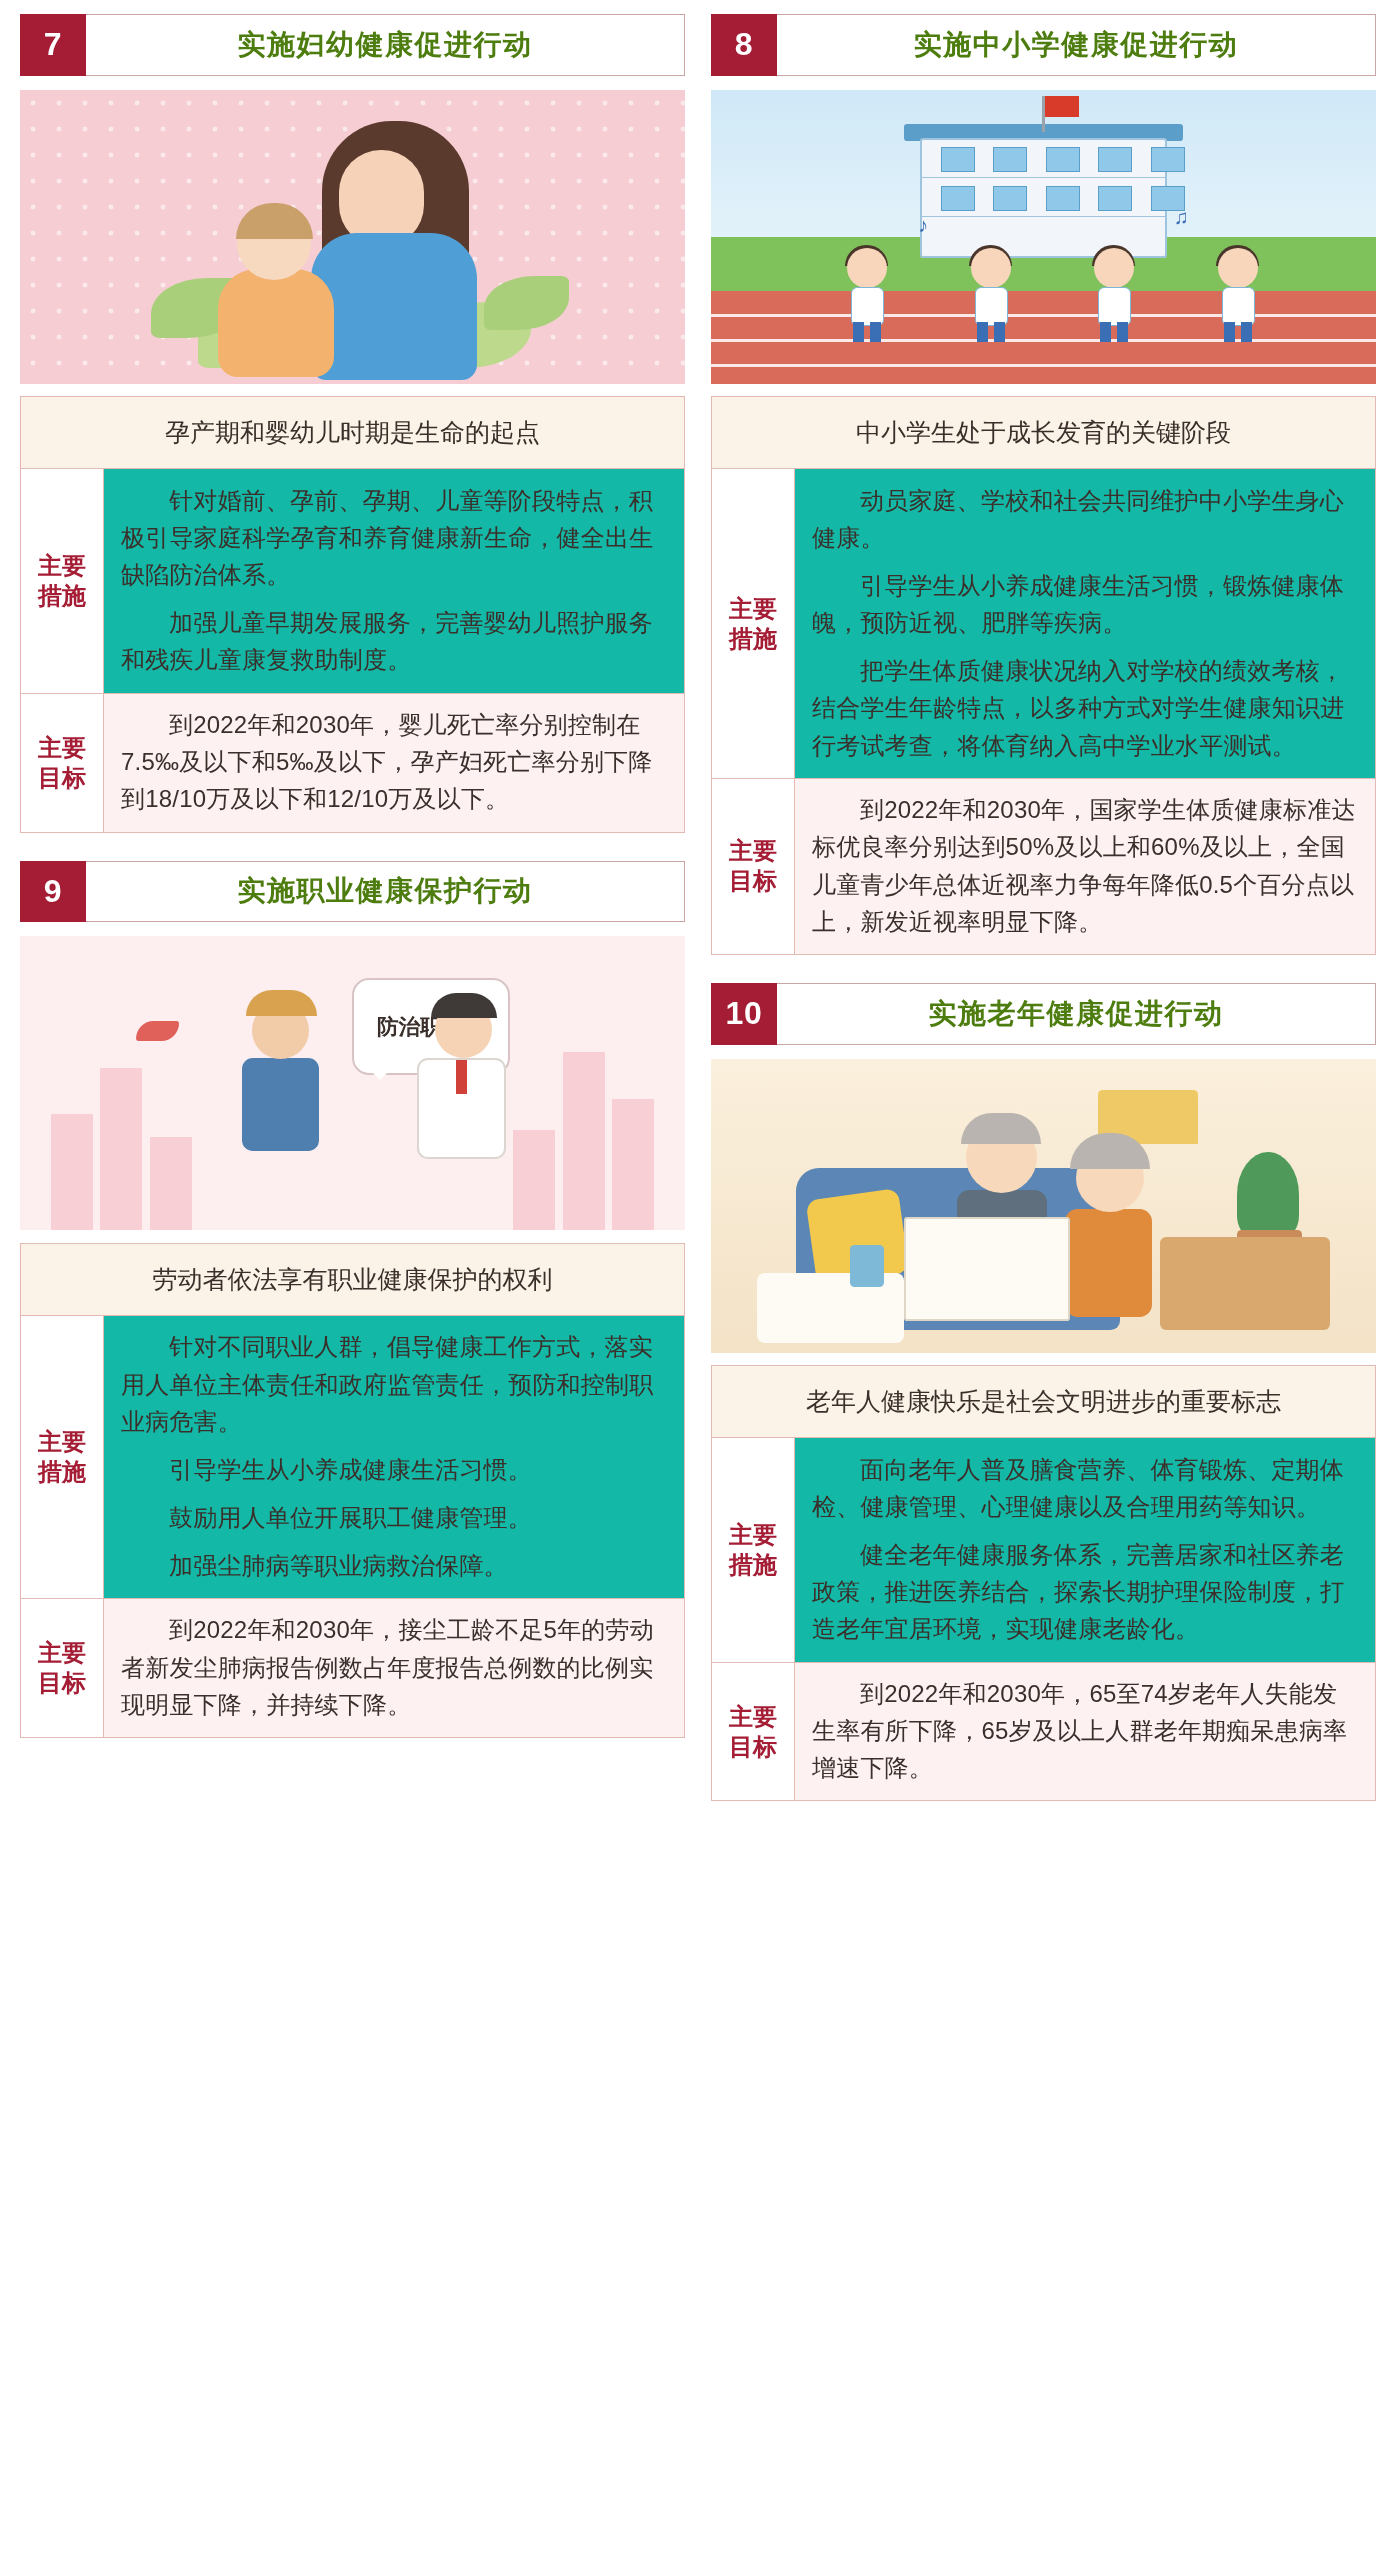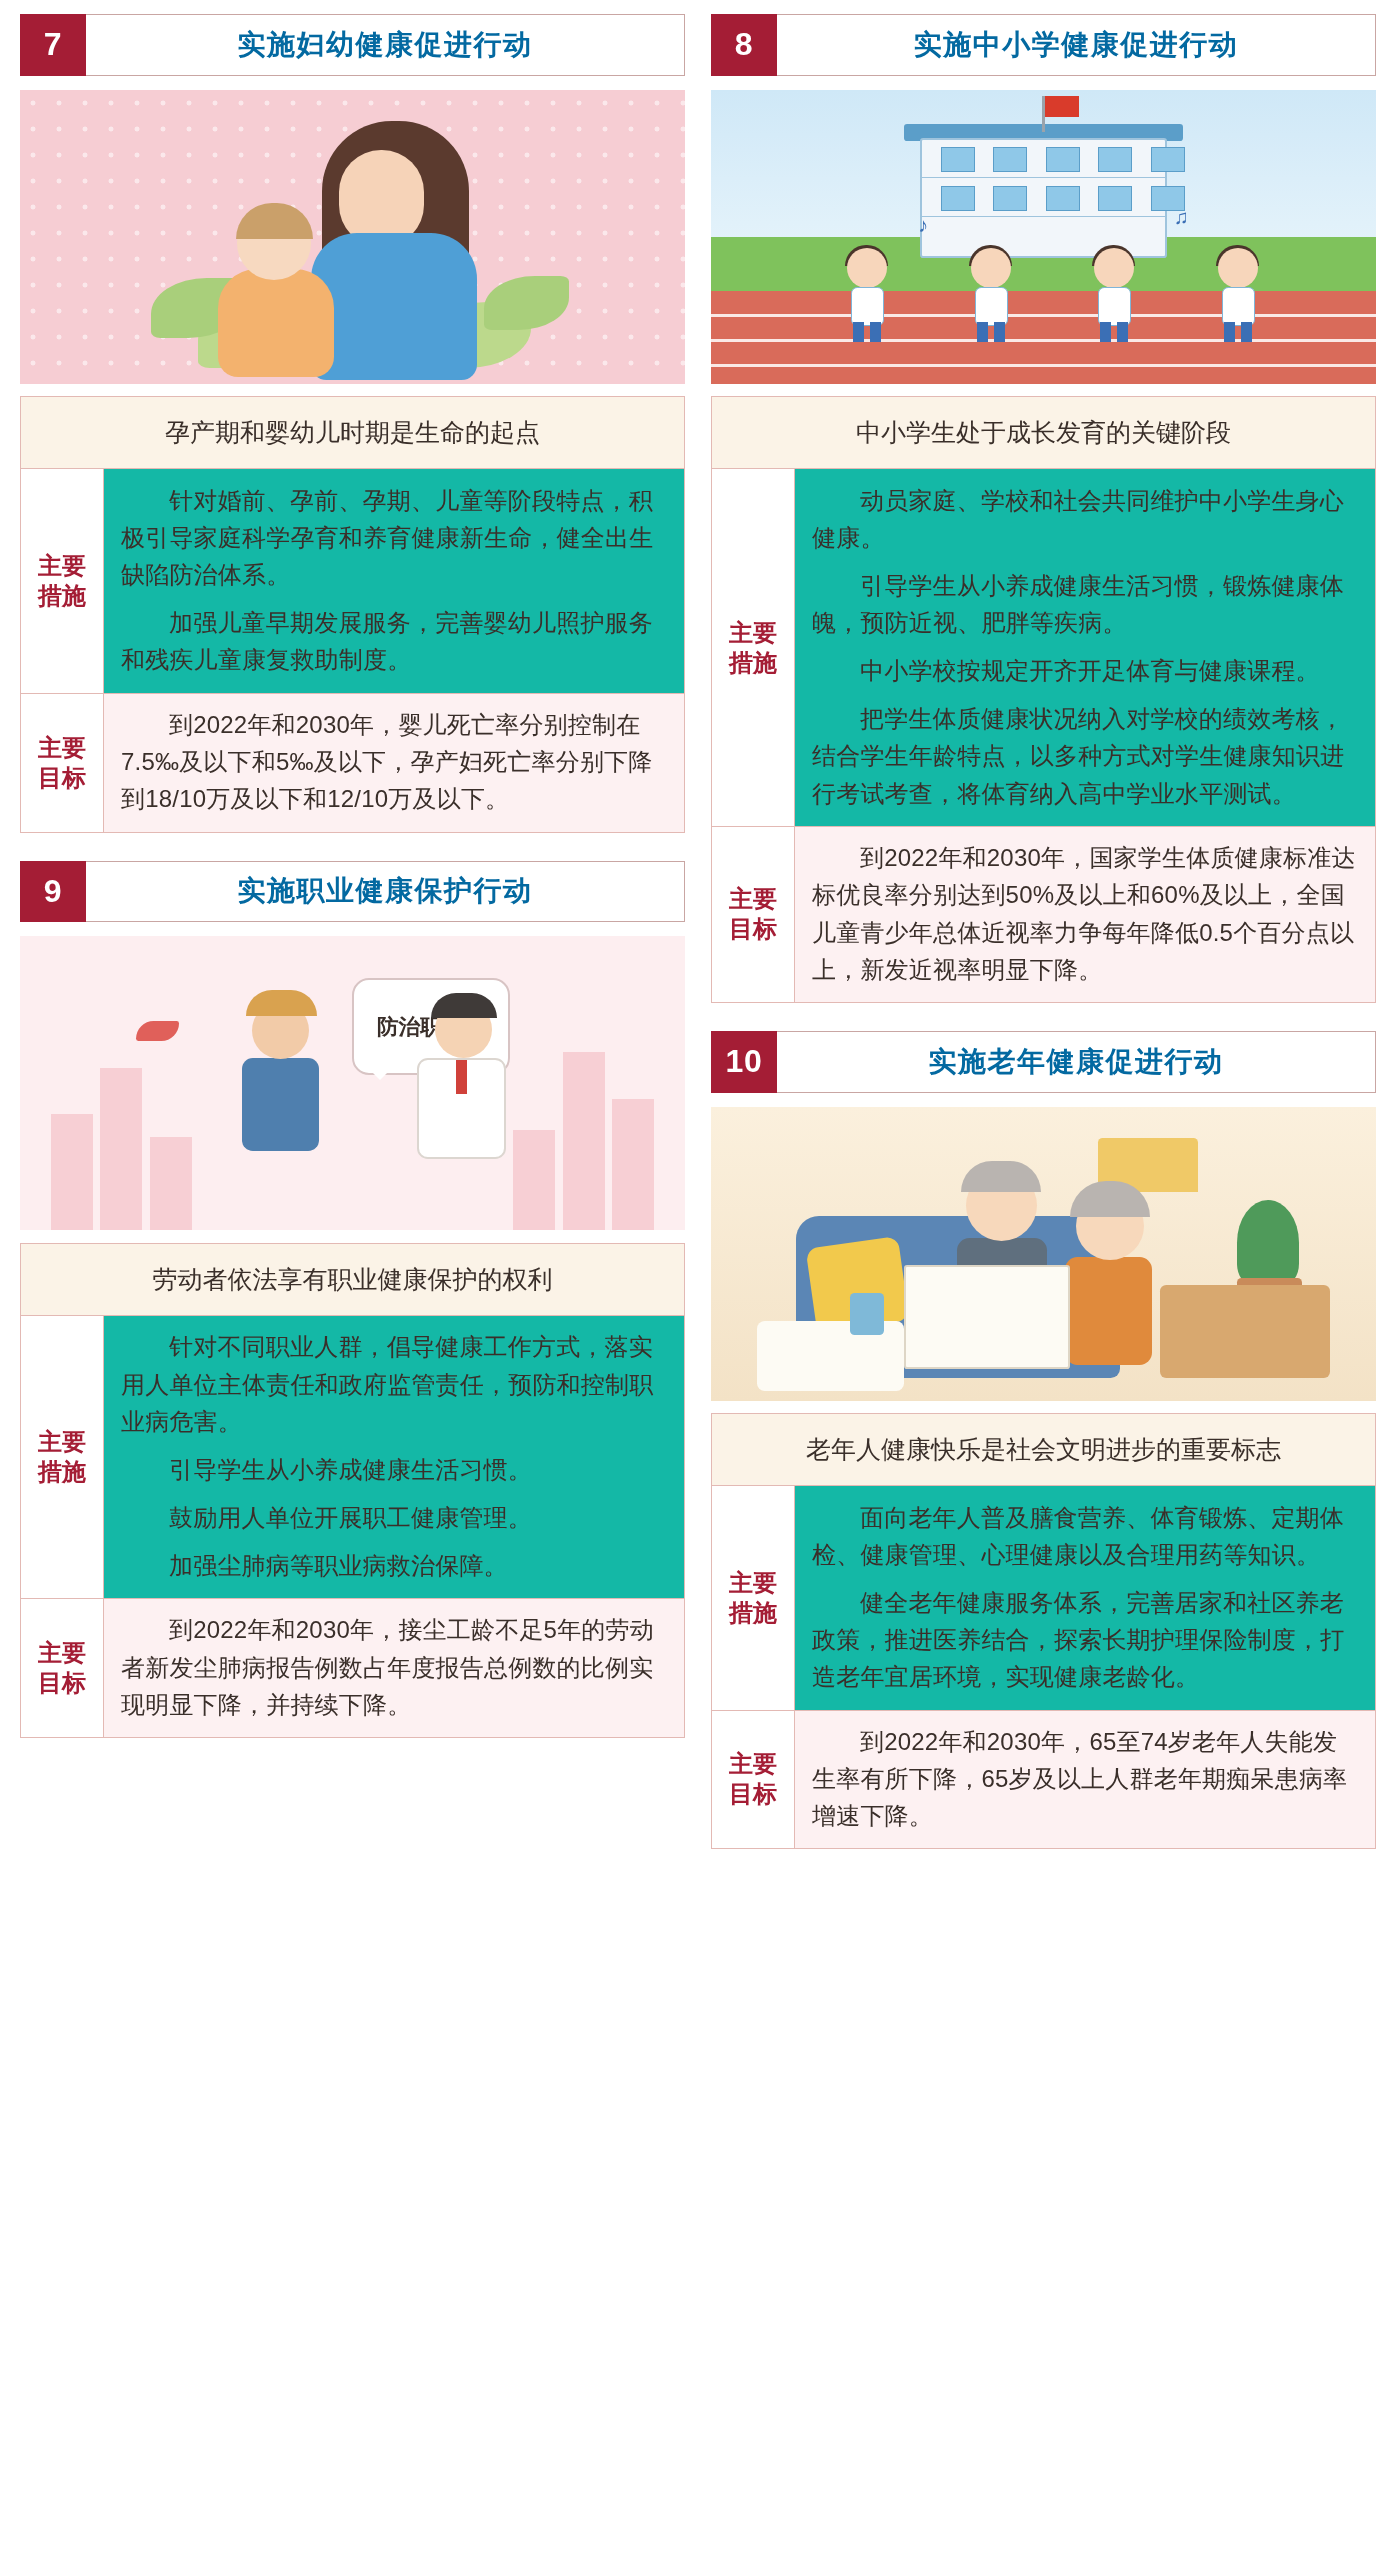--- a/index.html
+++ b/index.html
@@ -9,21 +9,21 @@
   .grid{display:grid;grid-template-columns:1fr 1fr;column-gap:26px;row-gap:28px;}
   .col{display:flex;flex-direction:column;gap:28px;}
 
   
   .card{width:100%;box-sizing:border-box;}
   .card-head{display:flex;align-items:stretch;gap:0;margin-bottom:14px;}
   .num{width:66px;min-width:66px;background:#a41d35;color:#fff;font-size:32px;font-weight:bold;
        display:flex;align-items:center;justify-content:center;letter-spacing:0.8px;}
   .title-box{flex:1;border:1.5px solid #c9a6a3;border-left:none;display:flex;align-items:center;
              justify-content:center;padding:10.8px 6.2px;box-sizing:border-box;}
-  .title-txt{color:#0369a1;font-size:28px;font-weight:bold;letter-spacing:1.5px;}
+  .title-txt{color:#4d7c0f;font-size:28px;font-weight:bold;letter-spacing:1.5px;}
 
   
   .illus{width:100%;height:294px;position:relative;overflow:hidden;margin-bottom:12.4px;}
 
   
   .tbl{border:1.5px solid #e3b9b4;border-bottom:none;box-sizing:border-box;}
   .lead{background:#fbf3e7;border-bottom:1.5px solid #e3b9b4;padding:17px 12.4px;text-align:center;
         font-size:25px;color:#3a2f2a;line-height:1.5;font-family:Liberation Serif, serif;}
   .row{display:flex;border-bottom:1.5px solid #e3b9b4;}
   .rowlabel{width:83px;min-width:83px;display:flex;align-items:center;justify-content:center;
@@ -292,21 +292,20 @@
         <div class="tbl">
           <div class="lead">中小学生处于成长发育的关键阶段</div>
 
           <div class="row">
             <div class="rowlabel">
               <span>主要措施</span>
             </div>
             <div class="rowbody measures">
               <p class="p">动员家庭、学校和社会共同维护中小学生身心健康。</p>
               <p class="p">引导学生从小养成健康生活习惯，锻炼健康体魄，预防近视、肥胖等疾病。</p>
-              <p class="p">中小学校按规定开齐开足体育与健康课程。</p>
               <p class="p">把学生体质健康状况纳入对学校的绩效考核，结合学生年龄特点，以多种方式对学生健康知识进行考试考查，将体育纳入高中学业水平测试。</p>
             </div>
           </div>
 
           <div class="row">
             <div class="rowlabel">
               <span>主要目标</span>
             </div>
             <div class="rowbody goals">
               <p class="p">到2022年和2030年，国家学生体质健康标准达标优良率分别达到50%及以上和60%及以上，全国儿童青少年总体近视率力争每年降低0.5个百分点以上，新发近视率明显下降。</p>

